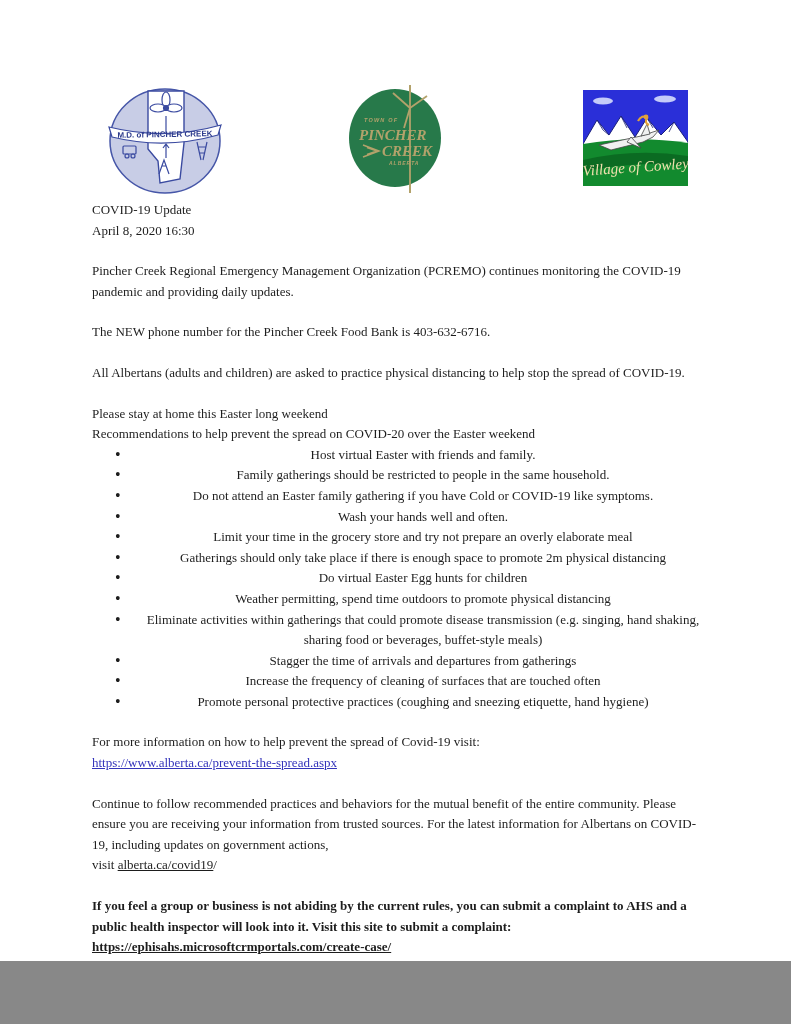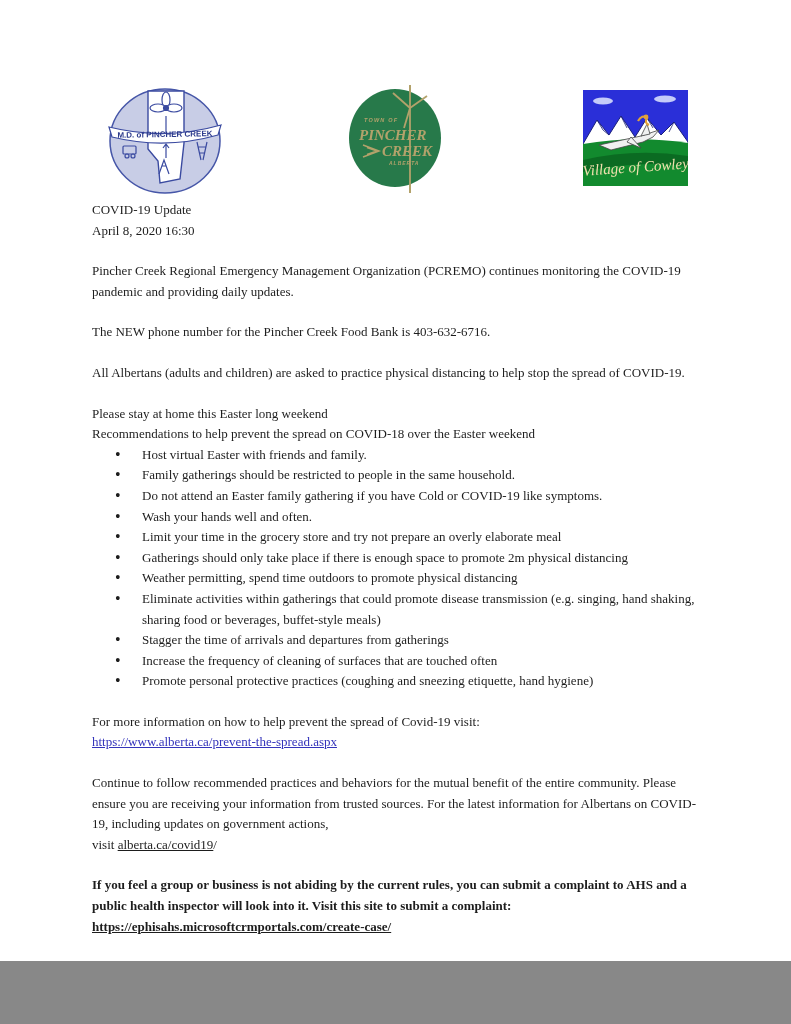--- a/index.html
+++ b/index.html
@@ -24,21 +24,21 @@
     font-size:13px;
     line-height:20.6px;
   }
   .content p{margin:12px 0 20px 0;}
   .title-block{margin-bottom:20px;}
   ul.recs{
     list-style:none;
     margin:0 0 20px 0;
     padding:0 0 0 50px;
   }
-  ul.recs li{position:relative;}
+  ul.recs li{position:relative;text-align:center;}
   ul.recs li::before{
     content:"\2022";
     position:absolute;
     left:-27px;
     font-size:16px;
   }
   a{color:inherit;text-decoration:underline;}
   .svg-sans{font-family:"Liberation Sans", sans-serif;}
   .svg-serif{font-family:"Liberation Serif", serif;}
 </style>
@@ -120,30 +120,31 @@
     </div>
 
     <p>Pincher Creek Regional Emergency Management Organization (PCREMO) continues monitoring the COVID-19 pandemic and providing daily updates.</p>
 
     <p>The NEW phone number for the Pincher Creek Food Bank is 403-632-6716.</p>
 
     <p>All Albertans (adults and children) are asked to practice physical distancing to help stop the spread of COVID-19.</p>
 
     <p style="margin-bottom:0;">
       <span>Please stay at home this Easter long weekend</span><br>
-      <span>Recommendations to help prevent the spread on COVID-18 over the Easter weekend</span>
+      <span>Recommendations to help prevent the spread on COVID-20 over the Easter weekend</span>
     </p>
 
     <ul class="recs">
       <li>Host virtual Easter with friends and family.</li>
       <li>Family gatherings should be restricted to people in the same household.</li>
       <li>Do not attend an Easter family gathering if you have Cold or COVID-19 like symptoms.</li>
       <li>Wash your hands well and often.</li>
       <li>Limit your time in the grocery store and try not prepare an overly elaborate meal</li>
       <li>Gatherings should only take place if there is enough space to promote 2m physical distancing</li>
+      <li>Do virtual Easter Egg hunts for children</li>
       <li>Weather permitting, spend time outdoors to promote physical distancing</li>
       <li>Eliminate activities within gatherings that could promote disease transmission (e.g. singing, hand shaking, sharing food or beverages, buffet-style meals)</li>
       <li>Stagger the time of arrivals and departures from gatherings</li>
       <li>Increase the frequency of cleaning of surfaces that are touched often</li>
       <li>Promote personal protective practices (coughing and sneezing etiquette, hand hygiene)</li>
     </ul>
 
     <p>
       <span>For more information on how to help prevent the spread of Covid-19 visit:</span><br>
       <a href="#" style="color: rgb(52, 52, 187);">https://www.alberta.ca/prevent-the-spread.aspx</a>

